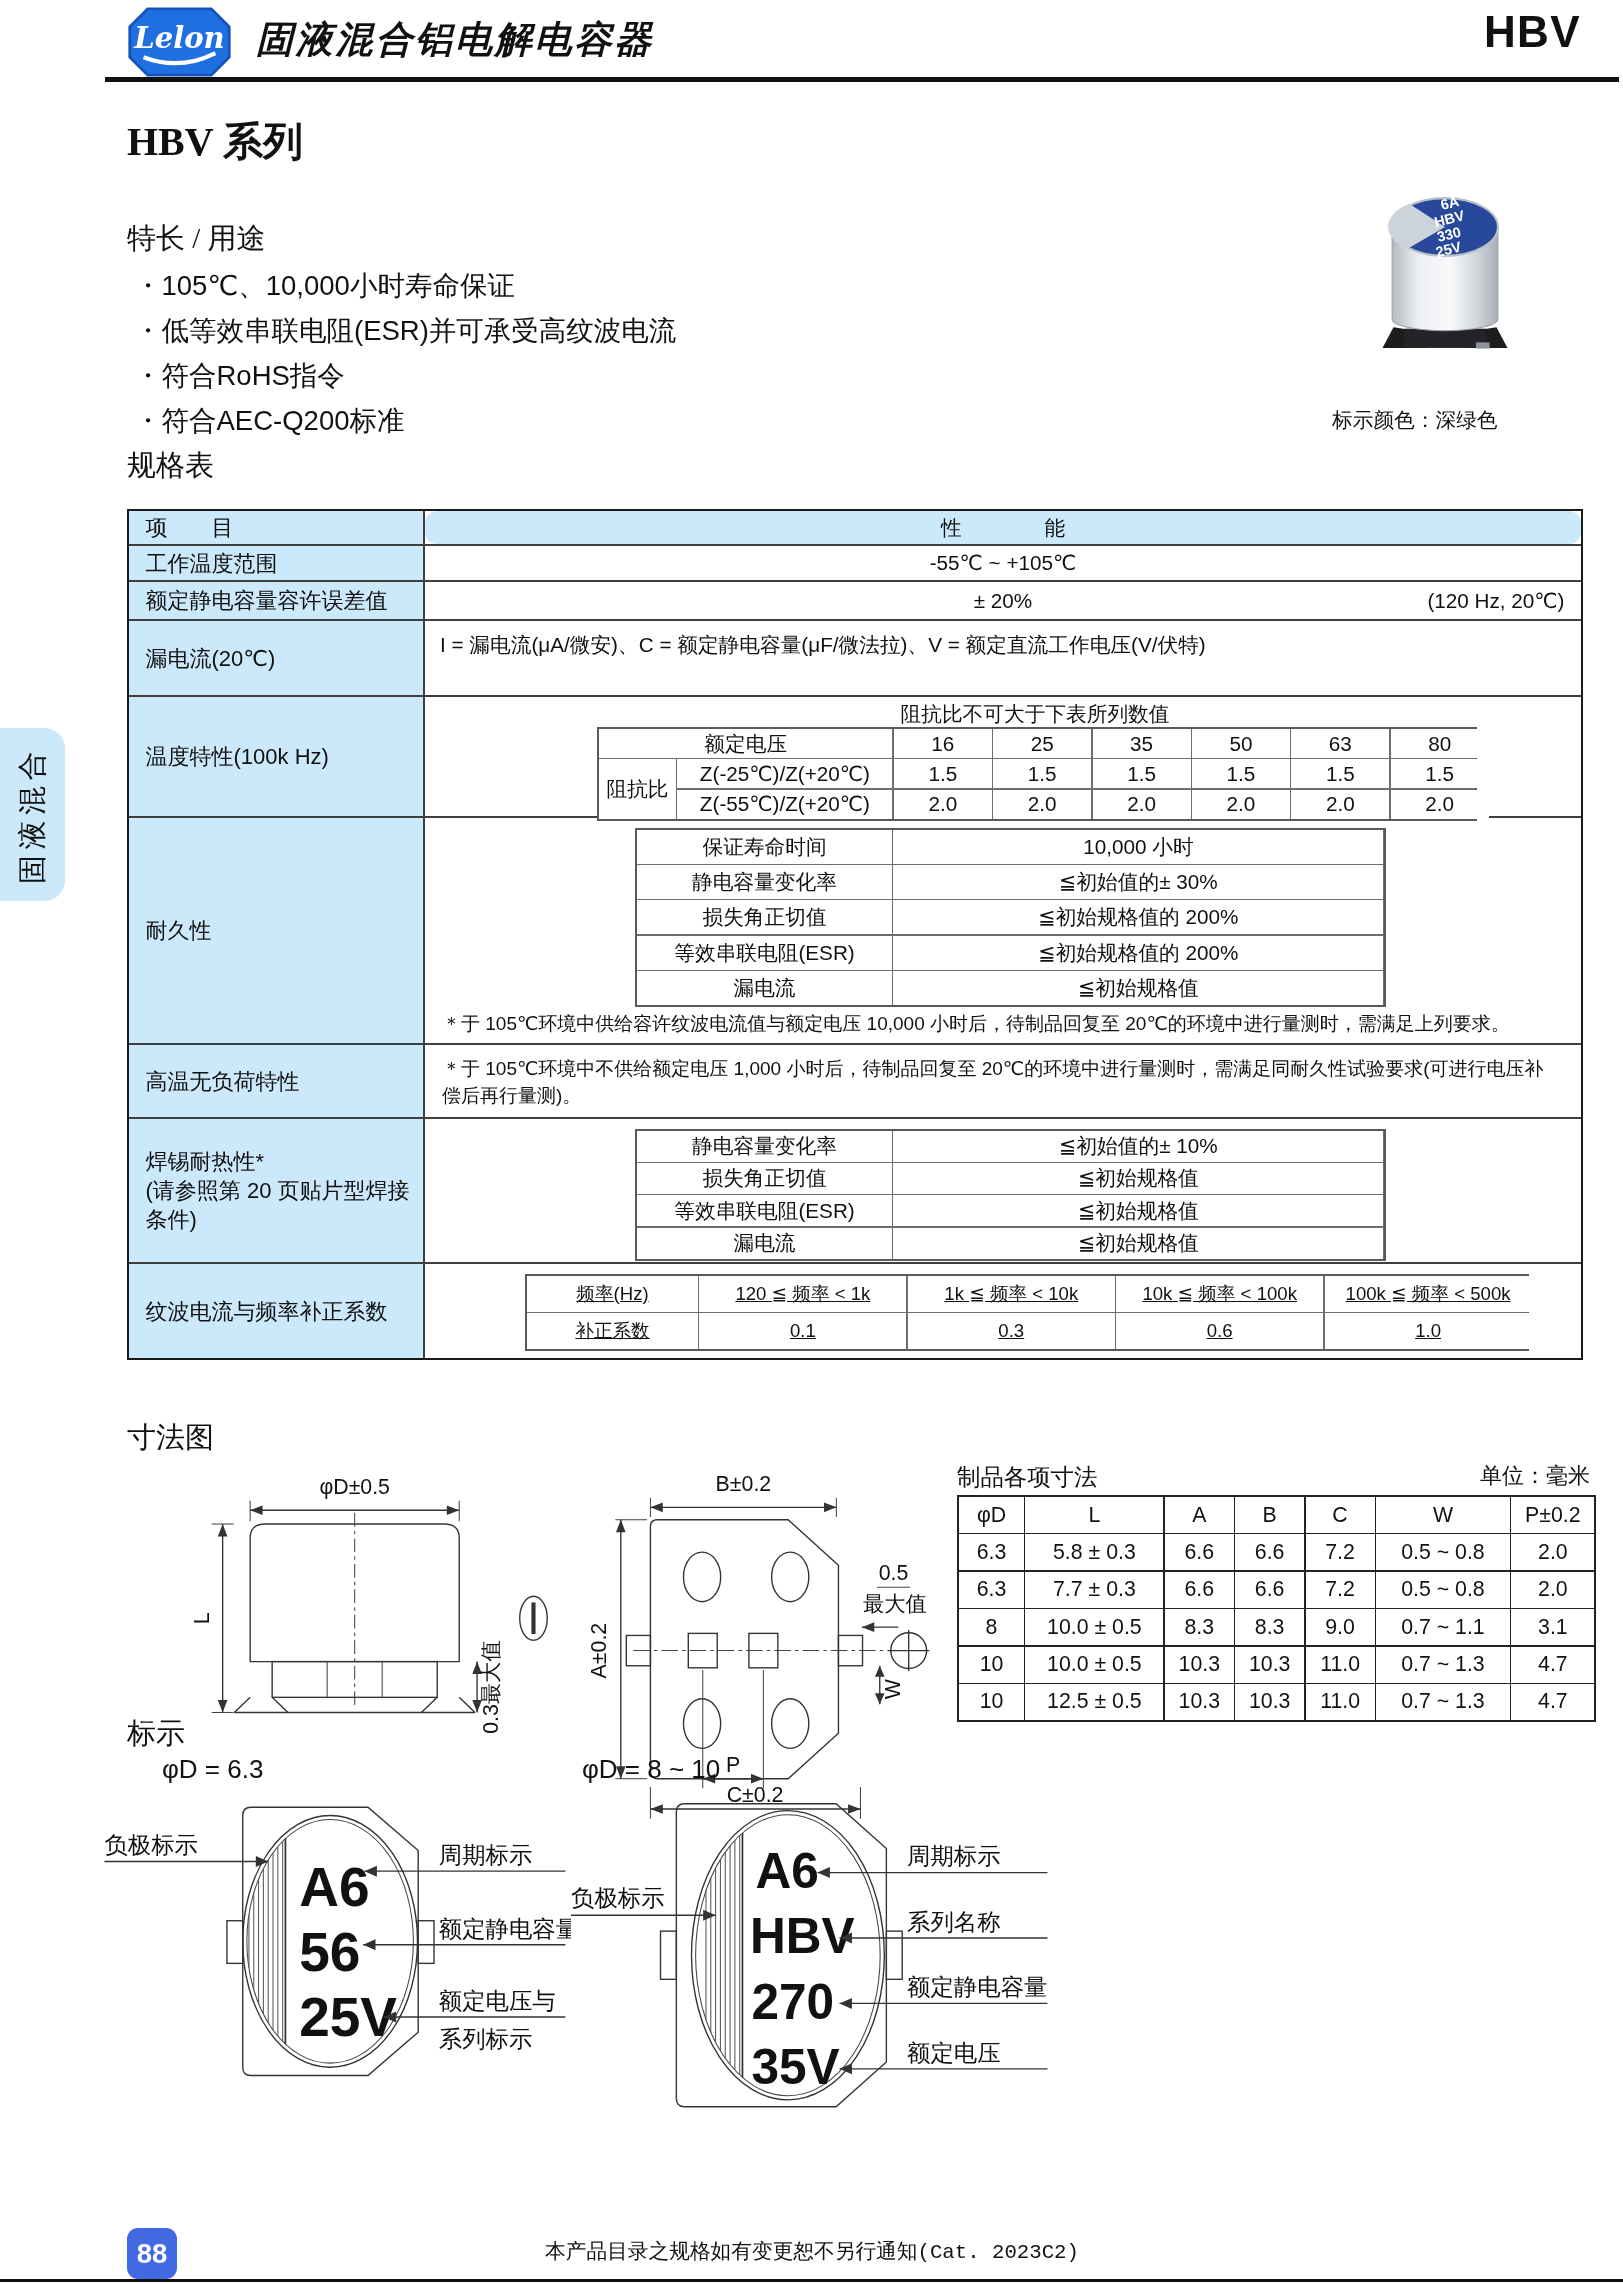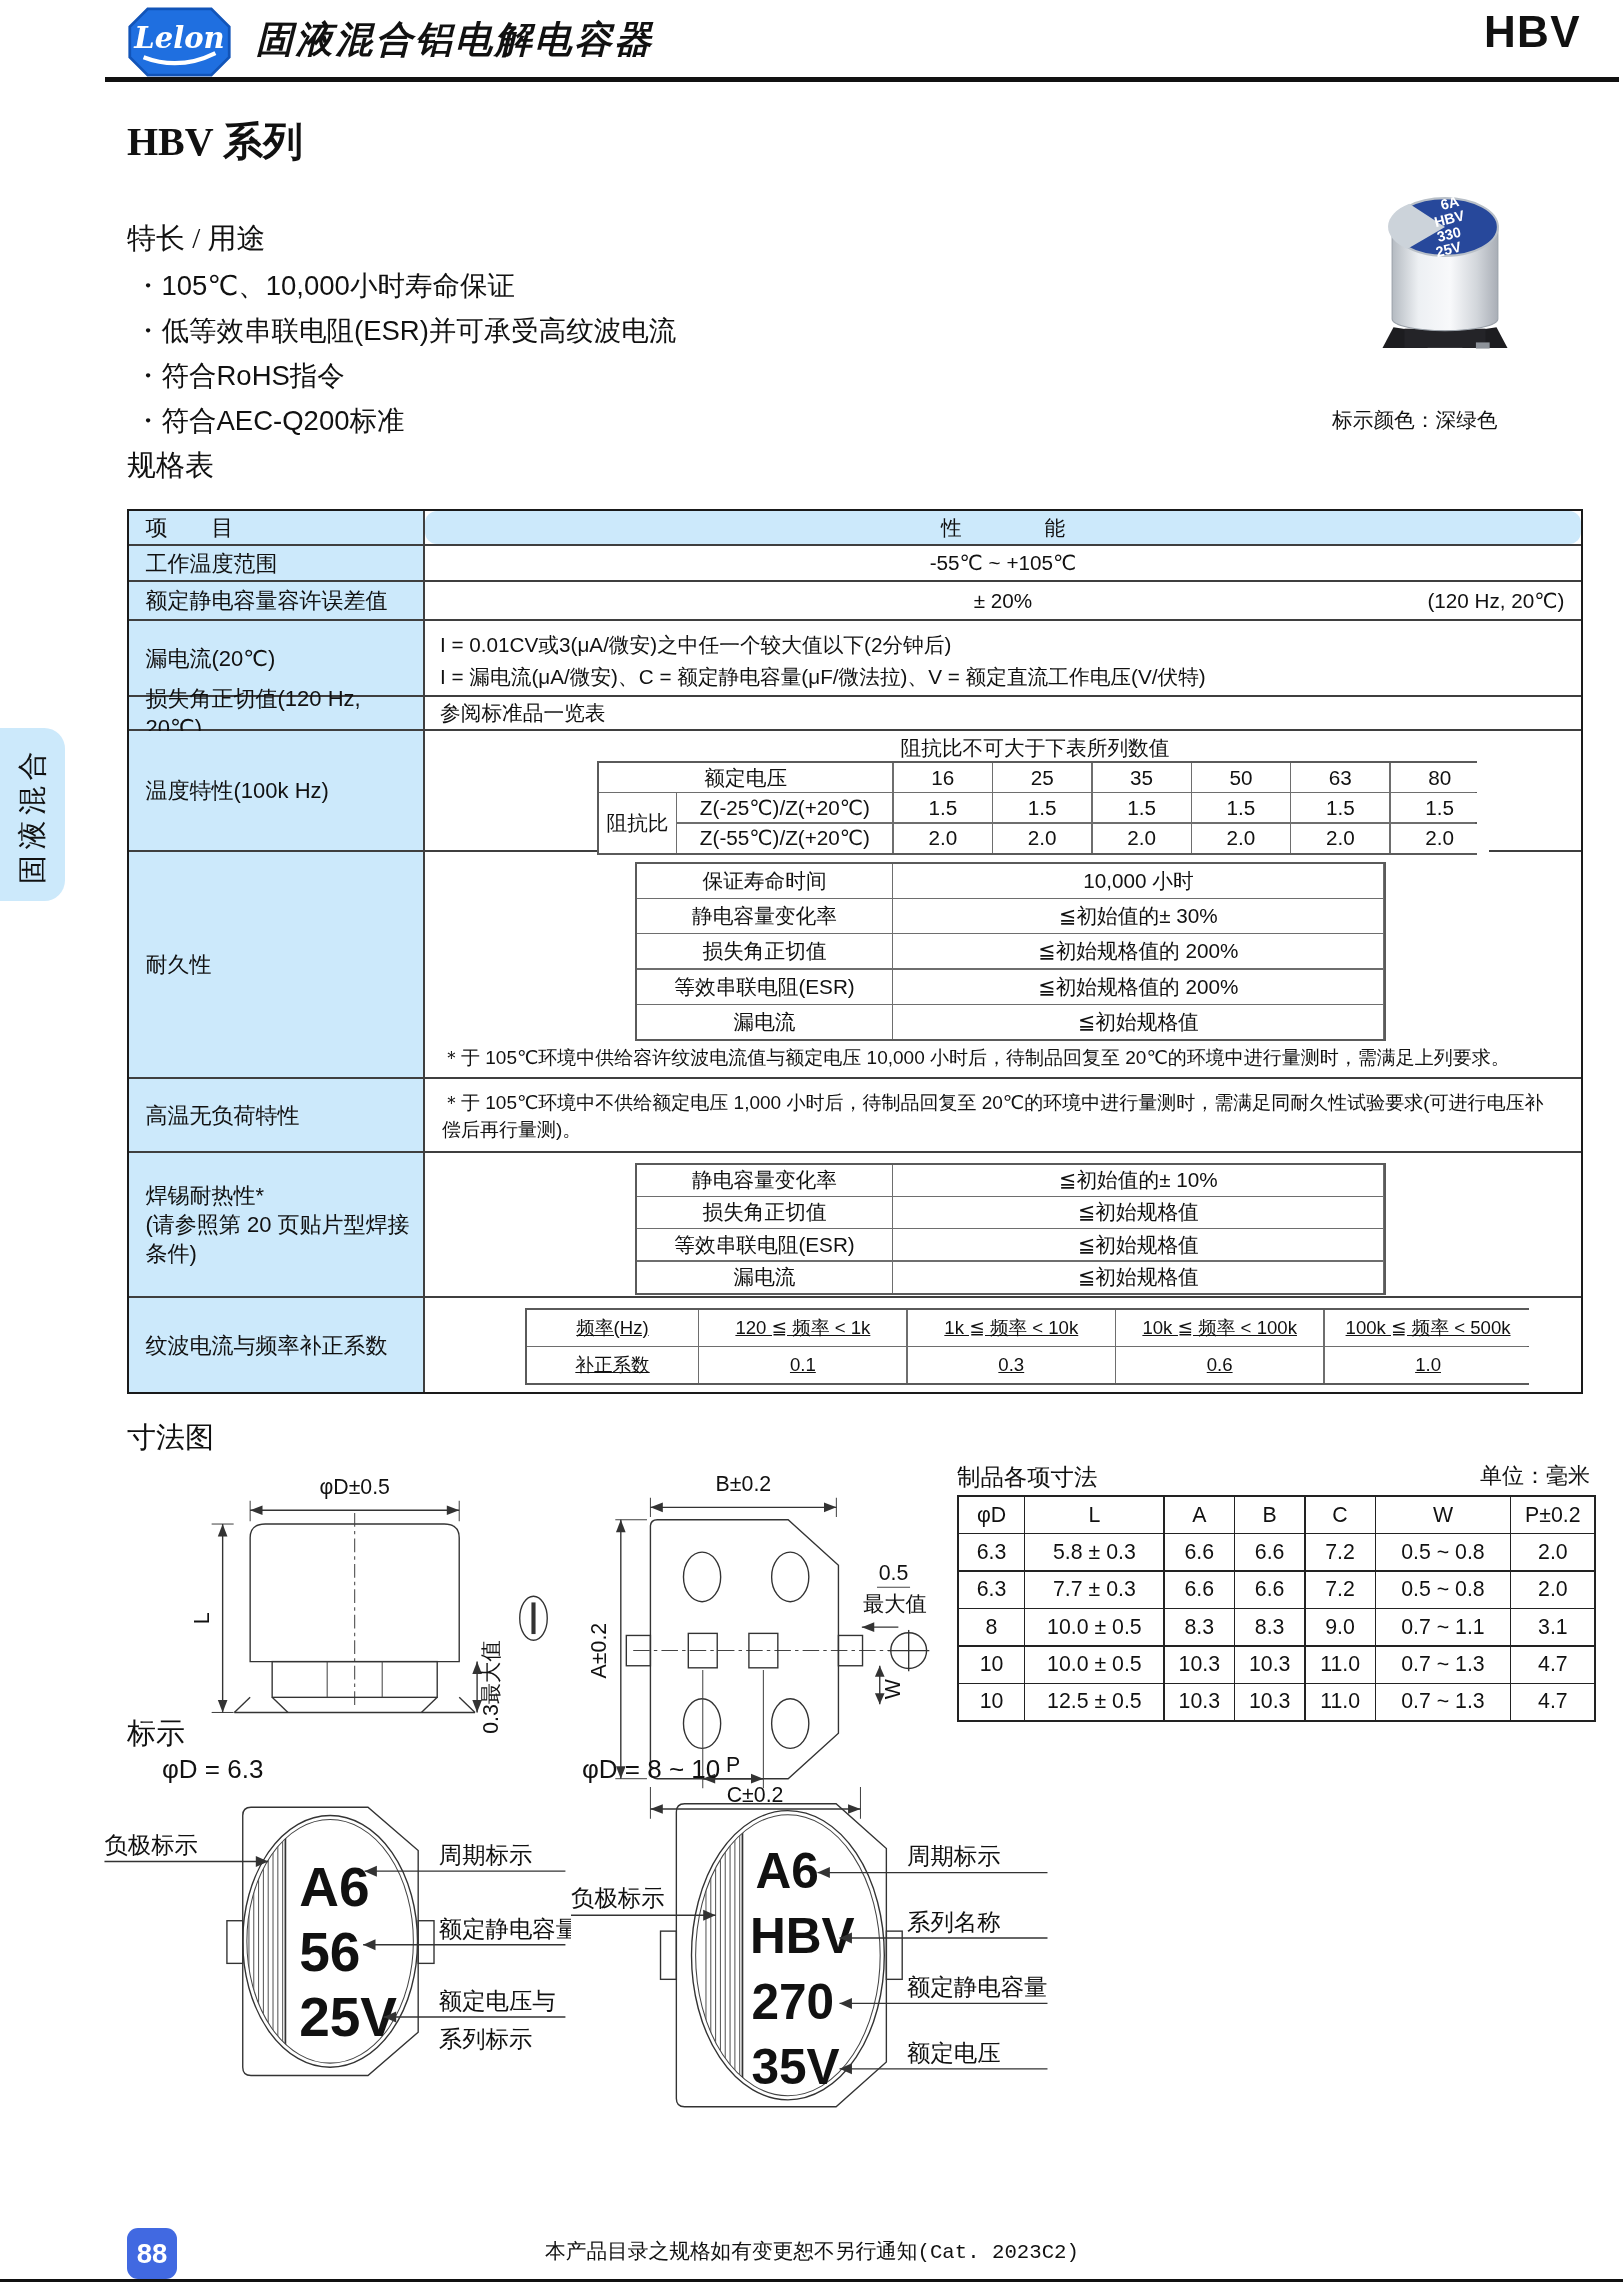--- a/index.html
+++ b/index.html
@@ -126,29 +126,24 @@
       <div class="spec-label">额定静电容量容许误差值</div>
       <div class="spec-value vcenter">
         <span>± 20%</span>
         <span class="cond-right">(120 Hz, 20℃)</span>
       </div>
     </div>
 
     <div class="spec-row" style="height:76px">
       <div class="spec-label">漏电流(20℃)</div>
       <div class="spec-value" style="padding:8.3px 6.9px 0 15px;line-height:32px">
-        <div>I = 0.01CV或3(μA/微安)之中任一个较大值以下(2分钟后)</div>
         <div>I =  漏电流(μA/微安)、C =  额定静电容量(μF/微法拉)、V =  额定直流工作电压(V/伏特)</div>
       </div>
     </div>
 
-    <div class="spec-row" style="height:34px">
-      <div class="spec-label">损失角正切值(120 Hz, 20℃)</div>
-      <div class="spec-value" style="display:flex;align-items:center;padding-left:15px">参阅标准品一览表</div>
-    </div>
 
     <div class="spec-row" style="height:121px">
       <div class="spec-label">温度特性(100k Hz)</div>
       <div class="spec-value">
         <div style="position:absolute;left:172px;top:2.8px;width:876px;text-align:center;font-size:20.7px">阻抗比不可大于下表所列数值</div>
         <div class="igrid tc-grid" style="position:absolute;left:172px;top:30px;width:876px">
           <div style="grid-column:1/3">额定电压</div>
           <div>16</div>
           <div>25</div>
           <div>35</div>

